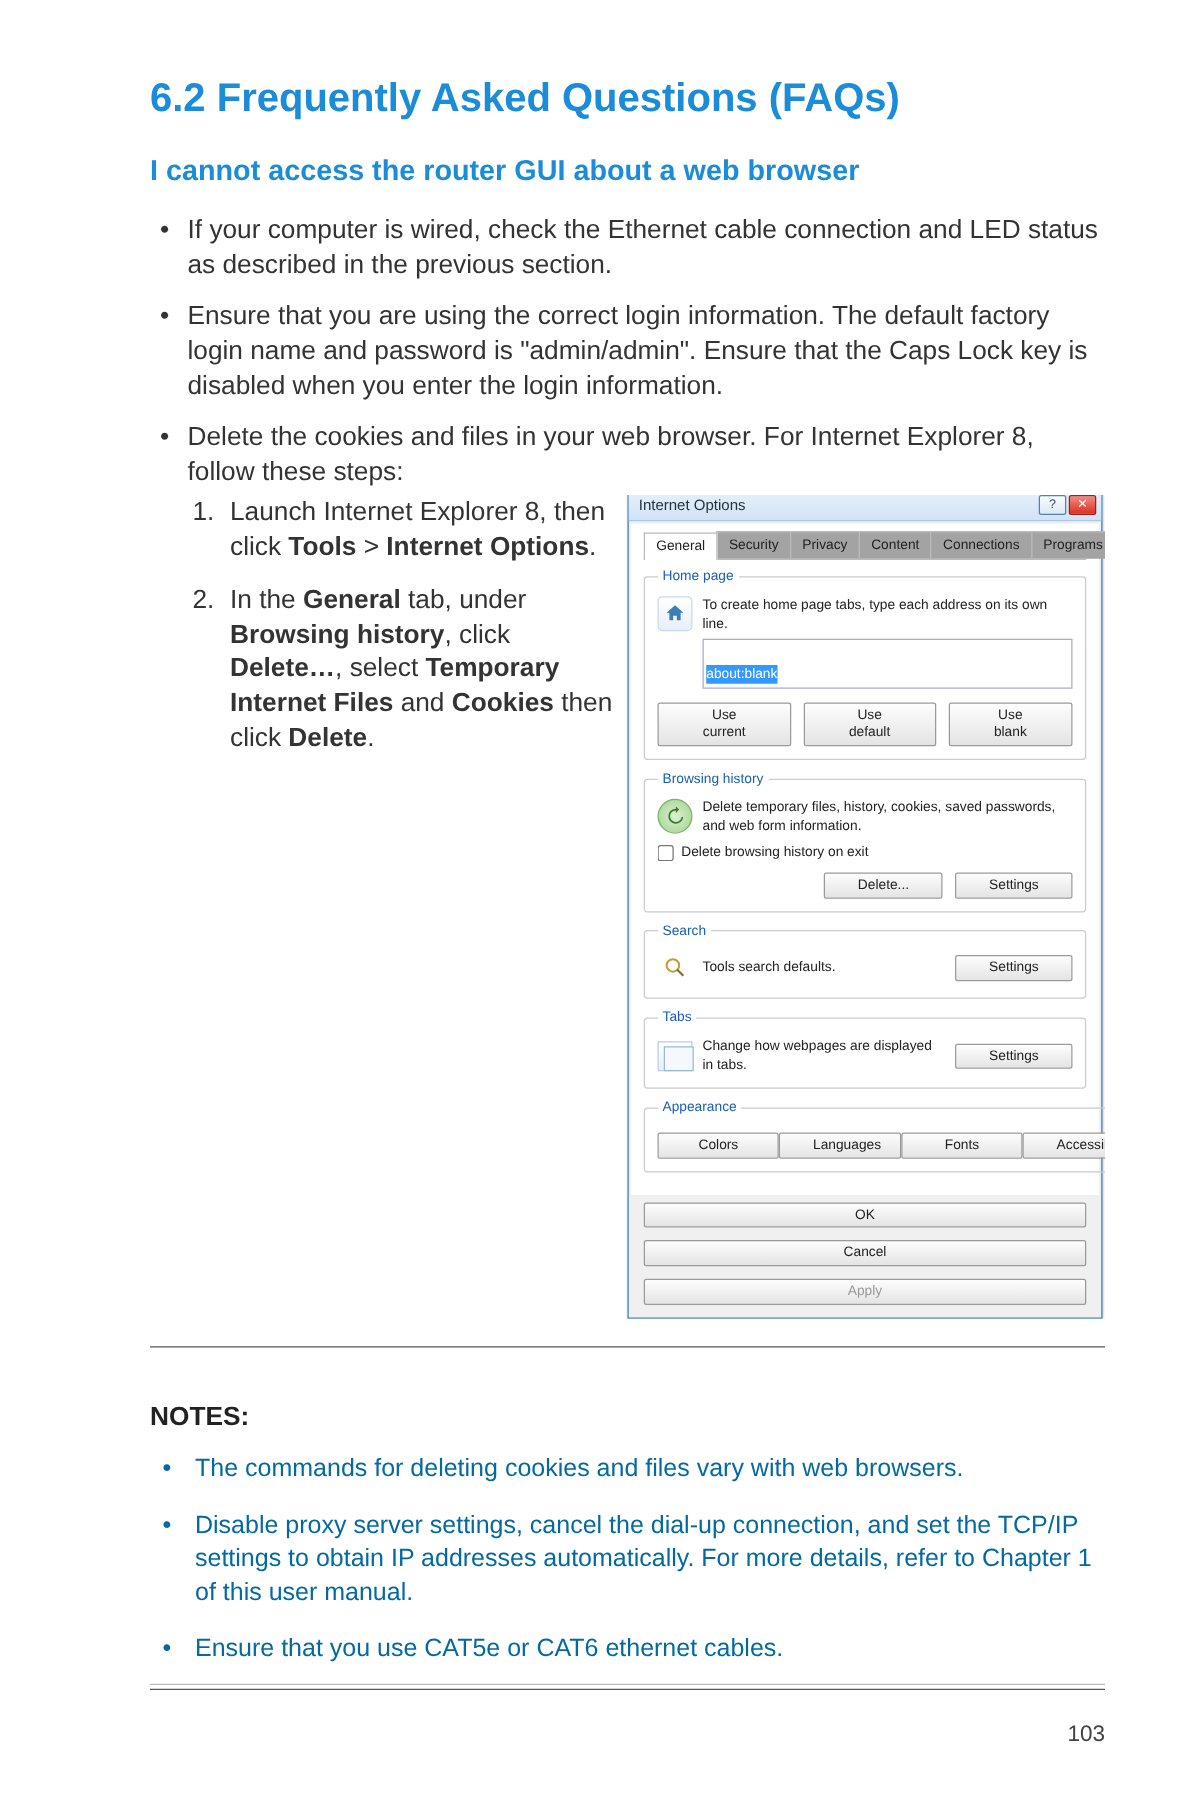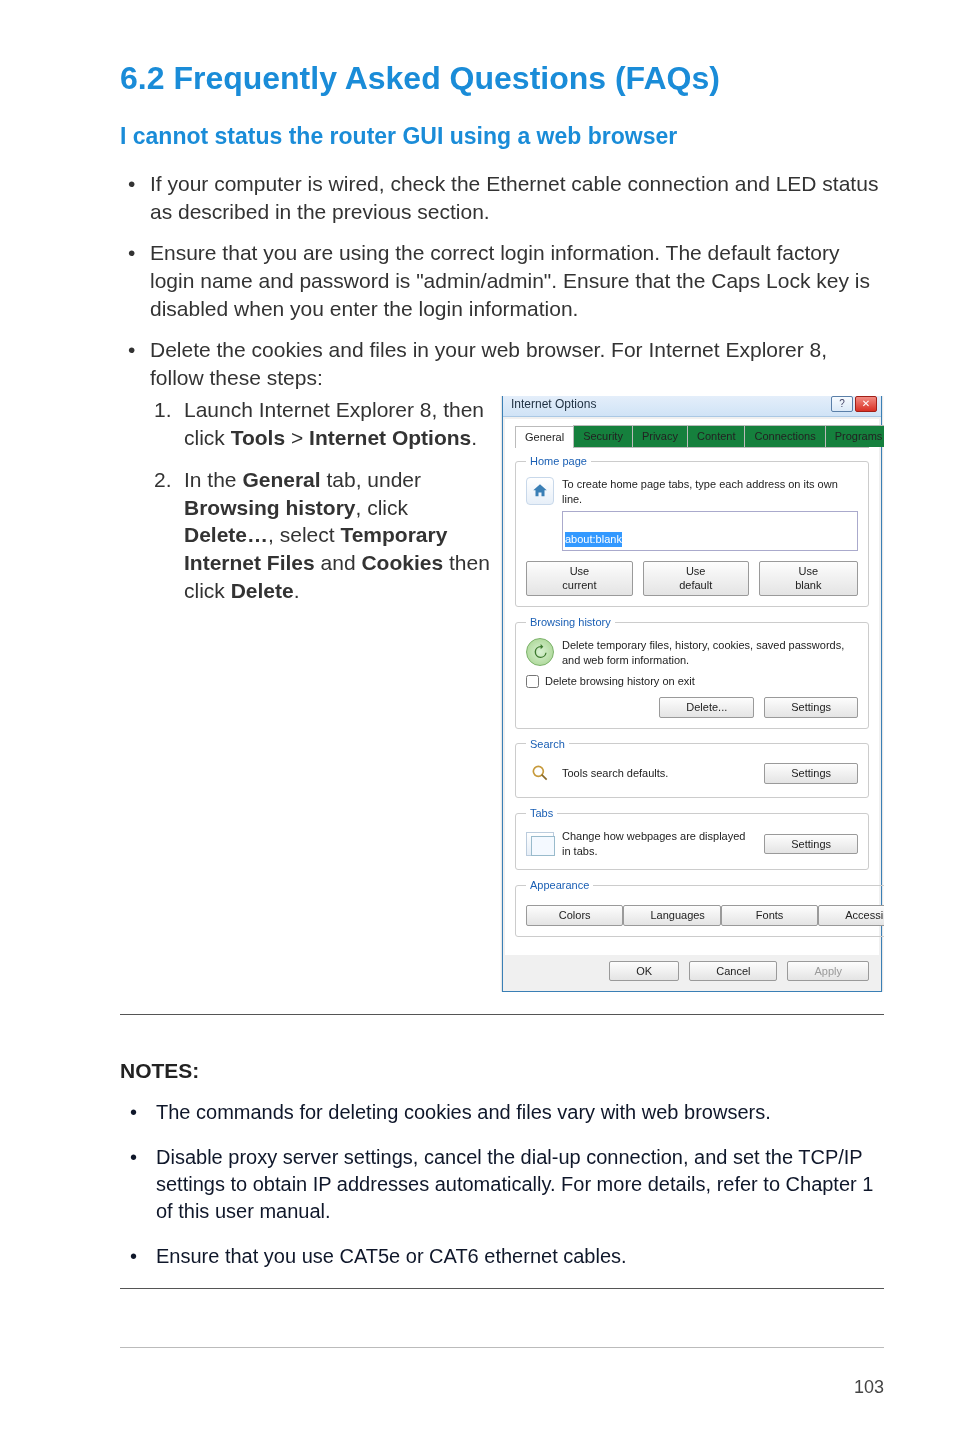--- a/index.html
+++ b/index.html
@@ -86,21 +86,21 @@
   }
   .dlg-title .ctrl.help { color: #446; }
   .dlg-title .ctrl.close { background: linear-gradient(#f28b82,#d93025); color: #fff; border-color: #a02018; }
   .dlg-body { padding: 6px 10px 10px; background: #fff; margin: 2px; }
   .tabs { display: flex; margin-bottom: 4px; border-bottom: 1px solid #bbb; }
   .tab {
     padding: 3px 9px;
     font-size: 11px;
     border: 1px solid #bbb;
     border-bottom: none;
-    background: #15803d;
+    background: #a3a3a3;
     margin-right: -1px;
     cursor: pointer;
   }
   .tab.active { background: #fff; position: relative; top: 1px; }
   fieldset {
     border: 1px solid #ccc;
     border-radius: 3px;
     margin: 6px 0 8px;
     padding: 8px 10px 10px;
   }
@@ -144,35 +144,35 @@
     border-radius: 2px;
     background: linear-gradient(#fdfdfd,#e4e4e4);
     cursor: pointer;
   }
   .btn-row { display: flex; justify-content: flex-end; gap: 10px; margin-top: 6px; }
   .btn-row.center { justify-content: center; }
   .chk { display: flex; align-items: center; gap: 6px; margin: 6px 0 8px 0; }
   .chk input { width: 13px; height: 13px; }
   .appearance-row { display: flex; gap: 0; margin-top: 4px; }
   .appearance-row .btn { flex: 1; min-width: 0; }
-  .dlg-footer { display: flex; justify-content: flex-end; gap: 10px; padding: 4px 12px 10px; }
+  .dlg-footer { display: flex; justify-content: flex-end; gap: 10px; padding: 4px 12px 10px; flex-direction: column; }
   .dlg-footer .btn { min-width: 70px; }
   .dlg-footer .btn.disabled { color: #999; }
 
   hr.sep { border: none; border-top: 1px solid #555; margin: 22px 0 10px; }
   hr.sep2 { border: none; border-top: 1px solid #555; margin: 16px 0 0; }
   .notes-label { font-weight: 700; font-size: 21px; margin-bottom: 16px; margin-top: 44px; }
   ul.notes-list { list-style: none; }
   ul.notes-list > li {
     position: relative;
     padding-left: 36px;
     font-size: 20px;
     line-height: 1.35;
     margin-bottom: 18px;
-    color: #0f172a;
+    color: #0369a1;
   }
   ul.notes-list > li::before {
     content: "•";
     position: absolute;
     left: 10px;
     top: 0;
   }
   .page-num {
     position: absolute;
     right: 70px;
@@ -183,21 +183,21 @@
   .bottom-rule {
     position: absolute;
     left: 120px; right: 70px; bottom: 90px;
     border-top: 1px solid #bbb;
   }
 </style>
 </head>
 <body>
 
 <h1 class="section-title">6.2    Frequently Asked Questions (FAQs)</h1>
-<h2 class="sub-title">I cannot status the router GUI using a web browser</h2>
+<h2 class="sub-title">I cannot access the router GUI about a web browser</h2>
 
 <ul class="main-list">
   <li>If your computer is wired, check the Ethernet cable connection and LED status as described in the previous section.</li>
   <li>Ensure that you are using the correct login information. The default factory login name and password is "admin/admin". Ensure that the Caps Lock key is disabled when you enter the login information.</li>
   <li>
     <span>Delete the cookies and files in your web browser. For Internet Explorer 8, follow these steps:</span>
     <div class="steps-wrap">
       <div class="steps-col">
         <ol class="steps">
           <li>

